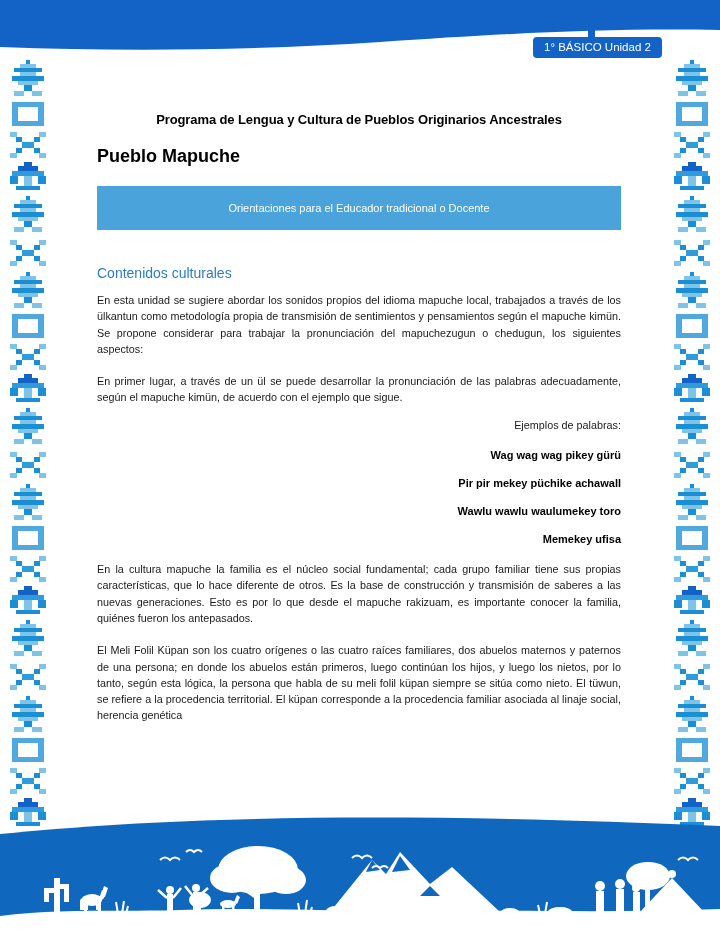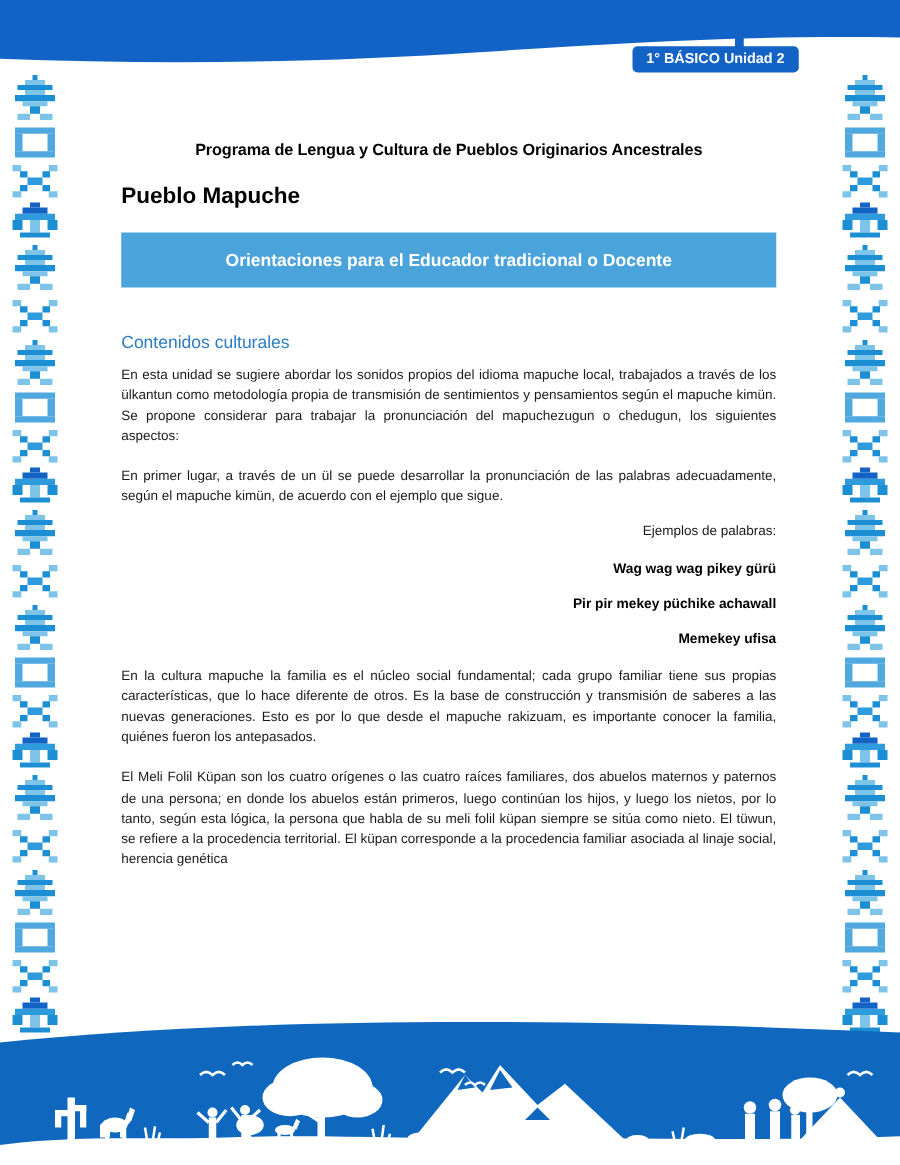--- a/index.html
+++ b/index.html
@@ -33,29 +33,29 @@
     position: absolute;
     left: 588px;
     top: 26px;
     width: 7px;
     height: 14px;
     background: #1363C6;
     z-index: 5;
   }
   .badge {
     position: absolute;
-    left: 506px;
+    left: 533px;
     top: 37px;
     height: 21px;
     padding: 0 11px;
     border-radius: 4px;
     background: #1363C6;
     color: #ffffff;
     font-size: 11.5px;
-    font-weight: bold;
+    font-weight: normal;
     line-height: 21px;
     white-space: nowrap;
     z-index: 6;
     box-sizing: border-box;
   }
 
   
   .ornament {
     position: absolute;
     top: 58px;
@@ -95,22 +95,22 @@
     margin-top: 19px;
     width: 524px;
     height: 44px;
     background: #4BA3DB;
     display: flex;
     align-items: center;
     justify-content: center;
   }
   .blue-bar span {
     color: #ffffff;
-    font-size: 14px;
-    font-weight: bold;
+    font-size: 11px;
+    font-weight: normal;
   }
 
   .section-heading {
     margin-top: 35px;
     font-size: 14px;
     font-weight: normal;
     color: #2B7CC4;
   }
 
   p.body-text {
@@ -251,20 +251,21 @@
 
     <p class="body-text">En esta unidad se sugiere abordar los sonidos propios del idioma mapuche local, trabajados a través de los ülkantun como metodología propia de transmisión de sentimientos y pensamientos según el mapuche kimün. Se propone considerar para trabajar la pronunciación del mapuchezugun o chedugun, los siguientes aspectos:</p>
 
     <p class="body-text loose">En primer lugar, a través de un ül se puede desarrollar la pronunciación de las palabras adecuadamente, según el mapuche kimün, de acuerdo con el ejemplo que sigue.</p>
 
     <p class="body-text plain-left examples-intro">Ejemplos de palabras:</p>
 
     <ul class="word-list">
       <li>Wag wag wag pikey gürü</li>
       <li>Pir pir mekey püchike achawall</li>
+      <li>Wawlu wawlu waulumekey toro</li>
       <li>Memekey ufisa</li>
     </ul>
 
 
     <p class="body-text loose">En la cultura mapuche la familia es el núcleo social fundamental; cada grupo familiar tiene sus propias características, que lo hace diferente de otros. Es la base de construcción y transmisión de saberes a las nuevas generaciones. Esto es por lo que desde el mapuche rakizuam, es importante conocer la familia, quiénes fueron los antepasados.</p>
 
     <p class="body-text loose">El Meli Folil Küpan son los cuatro orígenes o las cuatro raíces familiares, dos abuelos maternos y paternos de una persona; en donde los abuelos están primeros, luego continúan los hijos, y luego los nietos, por lo tanto, según esta lógica, la persona que habla de su meli folil küpan siempre se sitúa como nieto. El tüwun, se refiere a la procedencia territorial. El küpan corresponde a la procedencia familiar asociada al linaje social, herencia genética</p>
   </div>
 
   <svg class="footer-art" viewBox="0 0 720 120" preserveAspectRatio="none" aria-hidden="true">

